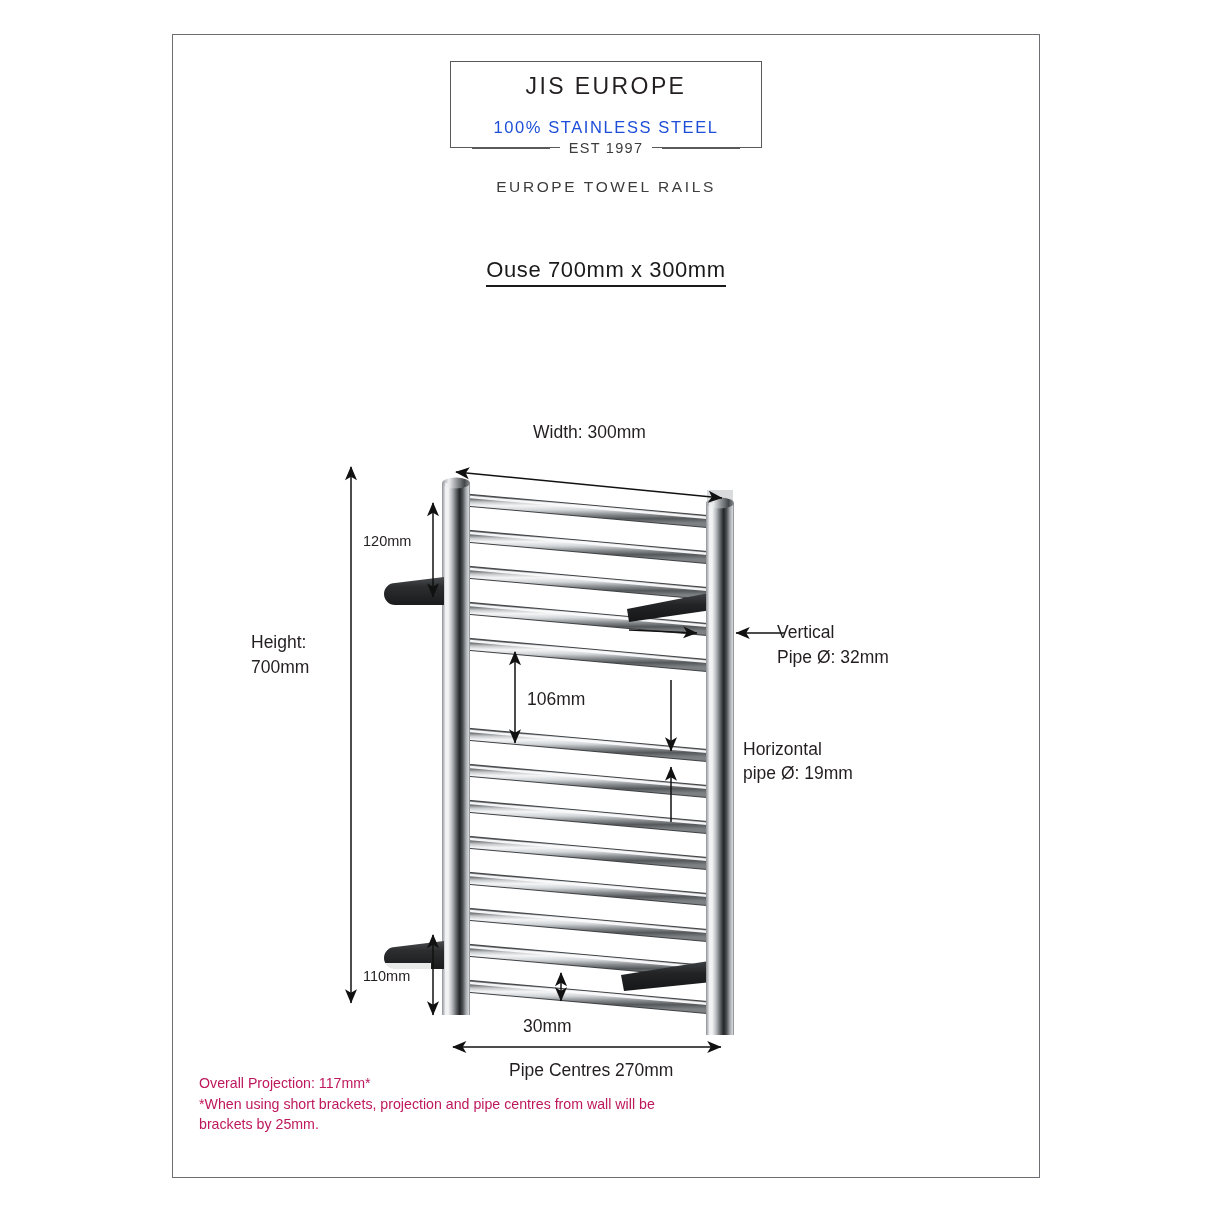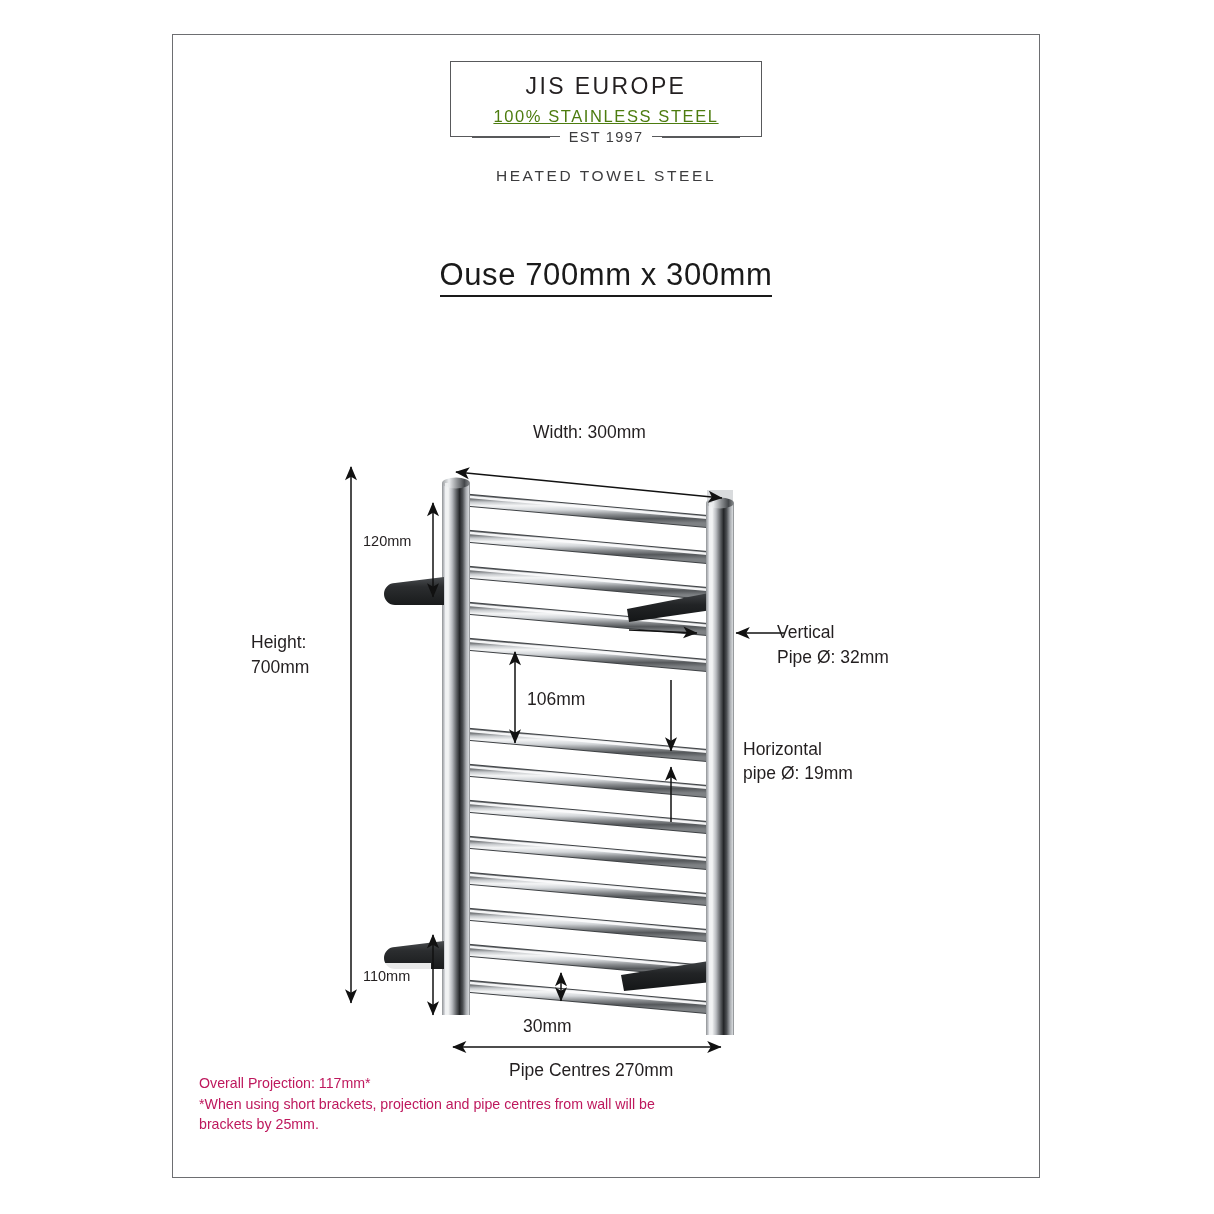--- a/index.html
+++ b/index.html
@@ -52,23 +52,22 @@
   .logo-title {
     font-size: 23px;
     letter-spacing: 2.4px;
     color: #231f20;
     font-weight: 400;
     line-height: 1.05;
   }
   .logo-sub {
     font-size: 16.5px;
     letter-spacing: 1.6px;
-    color: #4d7c0f;
-    margin-top: 9px;
-    text-decoration: underline;
+    color: #1d4ed8;
+    margin-top: 20px;
   }
   .est-row {
     position: relative;
     width: 268px;
     height: 20px;
     margin-top: -10px;
     display: flex;
     align-items: center;
     justify-content: center;
   }
@@ -97,21 +96,21 @@
     letter-spacing: 2.6px;
     color: #3c3c3e;
   }
 
   
   .product-title {
     position: absolute;
     left: 0; right: 0;
     top: 222px;
     text-align: center;
-    font-size: 31px;
+    font-size: 22px;
     letter-spacing: 0.6px;
     color: #1a1a1a;
   }
   .product-title span {
     border-bottom: 2px solid #1a1a1a;
     padding-bottom: 3px;
   }
 
   
   .drawing {
@@ -147,21 +146,21 @@
   <div class="sheet">
 
     <div class="logo-wrap">
       <div class="logo-box">
         <div class="logo-title">JIS EUROPE</div>
         <div class="logo-sub">100% STAINLESS STEEL</div>
       </div>
       <div class="est-row">
         <span class="est-text">EST 1997</span>
       </div>
-      <div class="tagline">HEATED TOWEL STEEL</div>
+      <div class="tagline">EUROPE TOWEL RAILS</div>
     </div>
 
     <div class="product-title">
       <span>Ouse 700mm x 300mm</span>
     </div>
 
     <div class="drawing">
       <svg width="868" height="810" viewBox="0 0 868 810" xmlns="http://www.w3.org/2000/svg">
         <defs>
 

